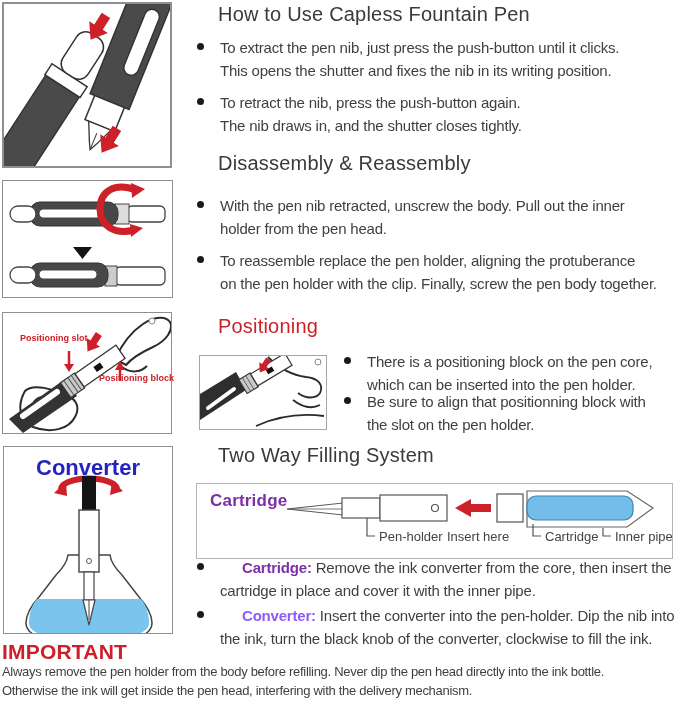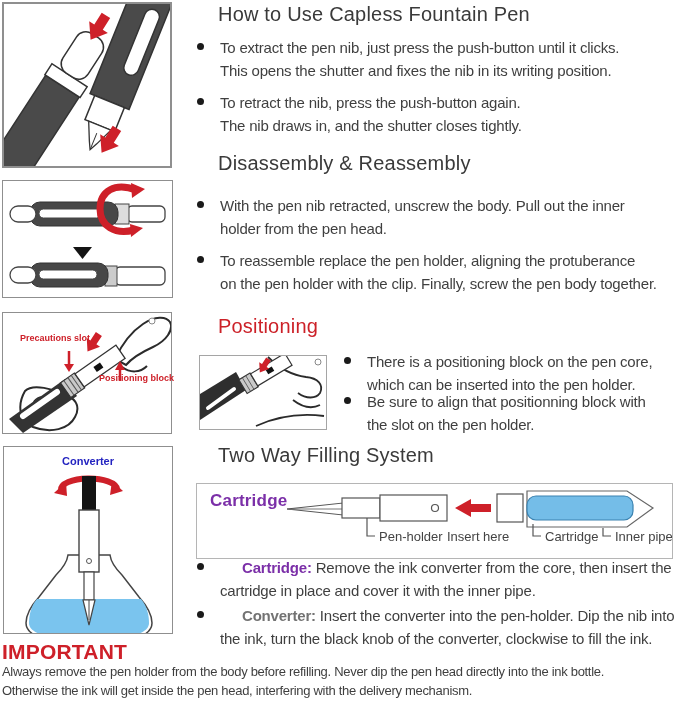--- a/index.html
+++ b/index.html
@@ -9,24 +9,24 @@
   }
   .abs{position:absolute;}
   .illus-box{position:absolute;background:#fff;border:1px solid #8f8f8f;box-sizing:border-box;}
   .h{font-size:20px;color:#3a3a3a;letter-spacing:0.2px;white-space:pre;}
   .h-red{color:#cc2128;}
   .bullet{position:absolute;display:flex;align-items:flex-start;}
   .dot{width:7px;height:7px;border-radius:50%;background:#1a1a1a;margin-top:7px;margin-right:16px;flex:none;}
   .bt{font-size:15px;line-height:23px;color:#3f3f3f;letter-spacing:-0.2px;white-space:pre;}
   .lead{font-weight:bold;margin-left:22px;}
   .lead-purple{color:#7b2fa8;}
-  .lead-blue{color:#737373;}
+  .lead-blue{color:#8b5cf6;}
   .cart-title{font-size:17px;font-weight:bold;color:#7b2fa8;letter-spacing:0.2px;}
   .conv-title{position:absolute;left:0;right:0;top:8px;text-align:center;
-    font-size:11px;font-weight:bold;color:#2323c0;}
+    font-size:22px;font-weight:bold;color:#2323c0;}
   .poslabel{position:absolute;font-size:9px;font-weight:bold;color:#ce2029;white-space:pre;}
   .imp-title{font-size:21px;font-weight:bold;color:#ce2029;letter-spacing:0.2px;}
   .imp-line{font-size:13px;color:#3f3f3f;letter-spacing:-0.3px;white-space:pre;}
   svg{display:block;}
   .dg-text{font-size:13px;fill:#444;}
 </style>
 </head>
 <body>
 
 <svg width="0" height="0" style="position:absolute" aria-hidden="true">
@@ -103,21 +103,21 @@
       <rect x="8" y="-8" width="50" height="16" fill="#fff" stroke="#333" stroke-width="1.3"></rect>
       <rect x="27" y="-3" width="8" height="6" fill="#111"></rect>
     </g>
 
     <line x1="66" y1="38" x2="66" y2="52" stroke="#ce2029" stroke-width="2.5"></line>
     <polygon points="61,51 71,51 66,59" fill="#ce2029"></polygon>
     <line x1="117" y1="68" x2="117" y2="56" stroke="#ce2029" stroke-width="2.5"></line>
     <polygon points="112,57 122,57 117,48" fill="#ce2029"></polygon>
     <use href="#arrDown" transform="translate(90,30) rotate(33) scale(0.72)"></use>
   </svg>
-  <div class="poslabel" style="left:17px;top:20px;">Precautions slot</div>
+  <div class="poslabel" style="left:17px;top:20px;">Positioning slot</div>
   <div class="poslabel" style="left:96px;top:60px;">Positioning block</div>
 </div>
 
 <div class="illus-box" style="left:3px;top:446px;width:170px;height:188px;">
   <div class="conv-title">Converter</div>
   <svg width="168" height="158" viewBox="0 0 168 158" style="position:absolute;left:0;top:28px;">
 
     <path d="M57,15 a28,11 0 1 1 56,-1" stroke="#ce2029" stroke-width="6" fill="none"></path>
     <polygon points="50,18 62,7 63,21" fill="#ce2029"></polygon>
     <polygon points="119,16 108,6 106,20" fill="#ce2029"></polygon>

